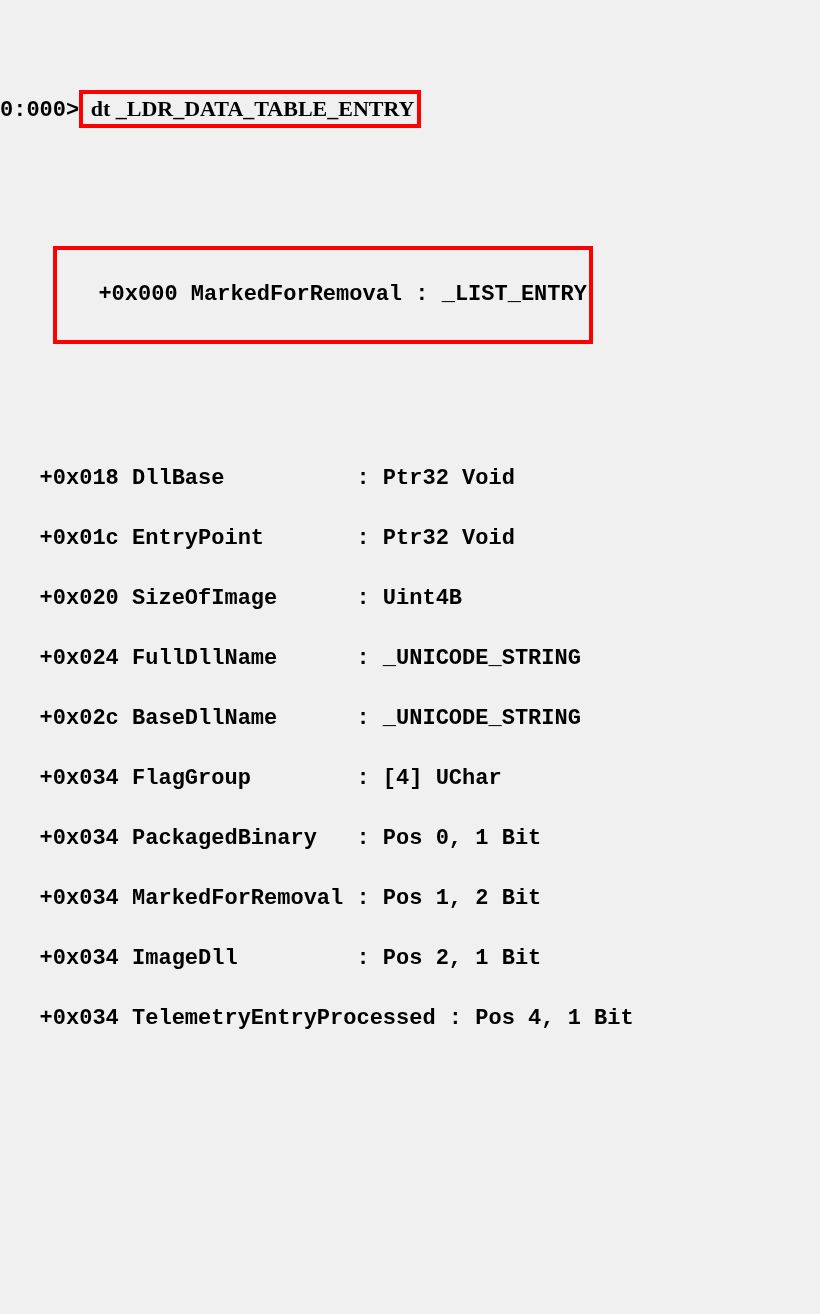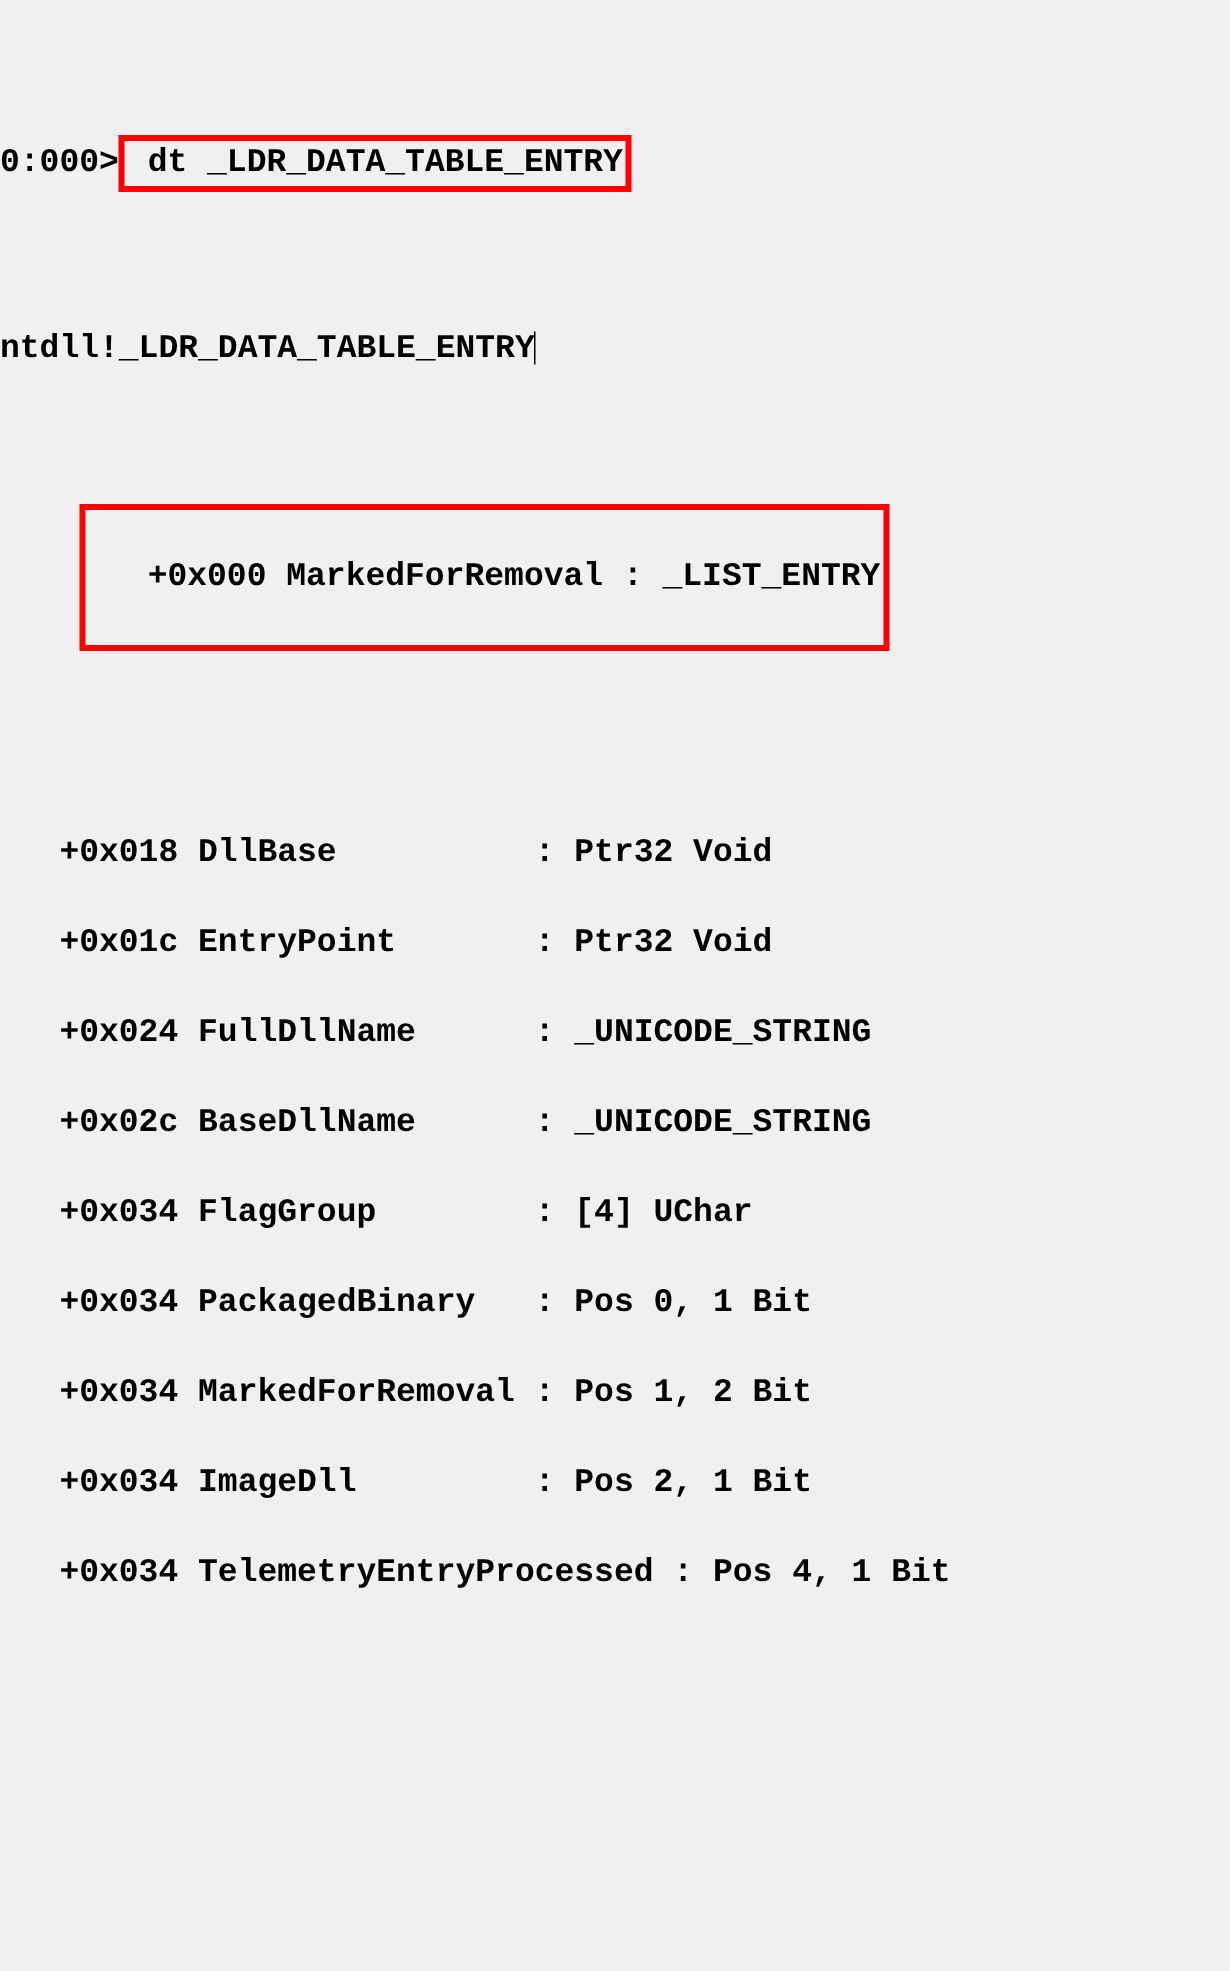--- a/index.html
+++ b/index.html
@@ -22,20 +22,21 @@
   .line {
     display: block;
     white-space: pre;
     padding-left: 0px;
   }
   .highlight-box-cmd {
     display: inline-block;
     border: 4px solid #ff0000;
     padding: 0px 2px;
     box-sizing: border-box;
+    font-family: Liberation Serif, serif;
   }
   .highlight-box-fields {
     border: 4px solid #ff0000;
     display: inline-block;
     padding: 0px 2px;
     margin-top: -2px;
     box-sizing: border-box;
   }
   .cursor {
     border-left: 1px solid #000;
@@ -44,31 +45,31 @@
     vertical-align: middle;
   }
 </style>
 </head>
 <body>
 
 <div class="terminal">
 
   <div class="line"><span>0:000&gt;</span><span class="highlight-box-cmd"><span> dt _LDR_DATA_TABLE_ENTRY</span></span></div>
 
-  <div class="line"><span>ntdll!_LDR_DATA_TABLE_ENTRY</span><span class="cursor"></span></div>
 
   <div style="line-height:0;">
     <span class="highlight-box-fields" style="line-height:30px;">
 <span class="line">   +0x000 MarkedForRemoval : _LIST_ENTRY</span>
 </span>
   </div>
 
   <div>
 <span class="line">   +0x018 DllBase          : Ptr32 Void</span>
 <span class="line">   +0x01c EntryPoint       : Ptr32 Void</span>
+<span class="line">   +0x020 SizeOfImage      : Uint4B</span>
 <span class="line">   +0x024 FullDllName      : _UNICODE_STRING</span>
 <span class="line">   +0x02c BaseDllName      : _UNICODE_STRING</span>
 <span class="line">   +0x034 FlagGroup        : [4] UChar</span>
 <span class="line">   +0x034 PackagedBinary   : Pos 0, 1 Bit</span>
 <span class="line">   +0x034 MarkedForRemoval : Pos 1, 2 Bit</span>
 <span class="line">   +0x034 ImageDll         : Pos 2, 1 Bit</span>
 <span class="line">   +0x034 TelemetryEntryProcessed : Pos 4, 1 Bit</span>
 
 
 

